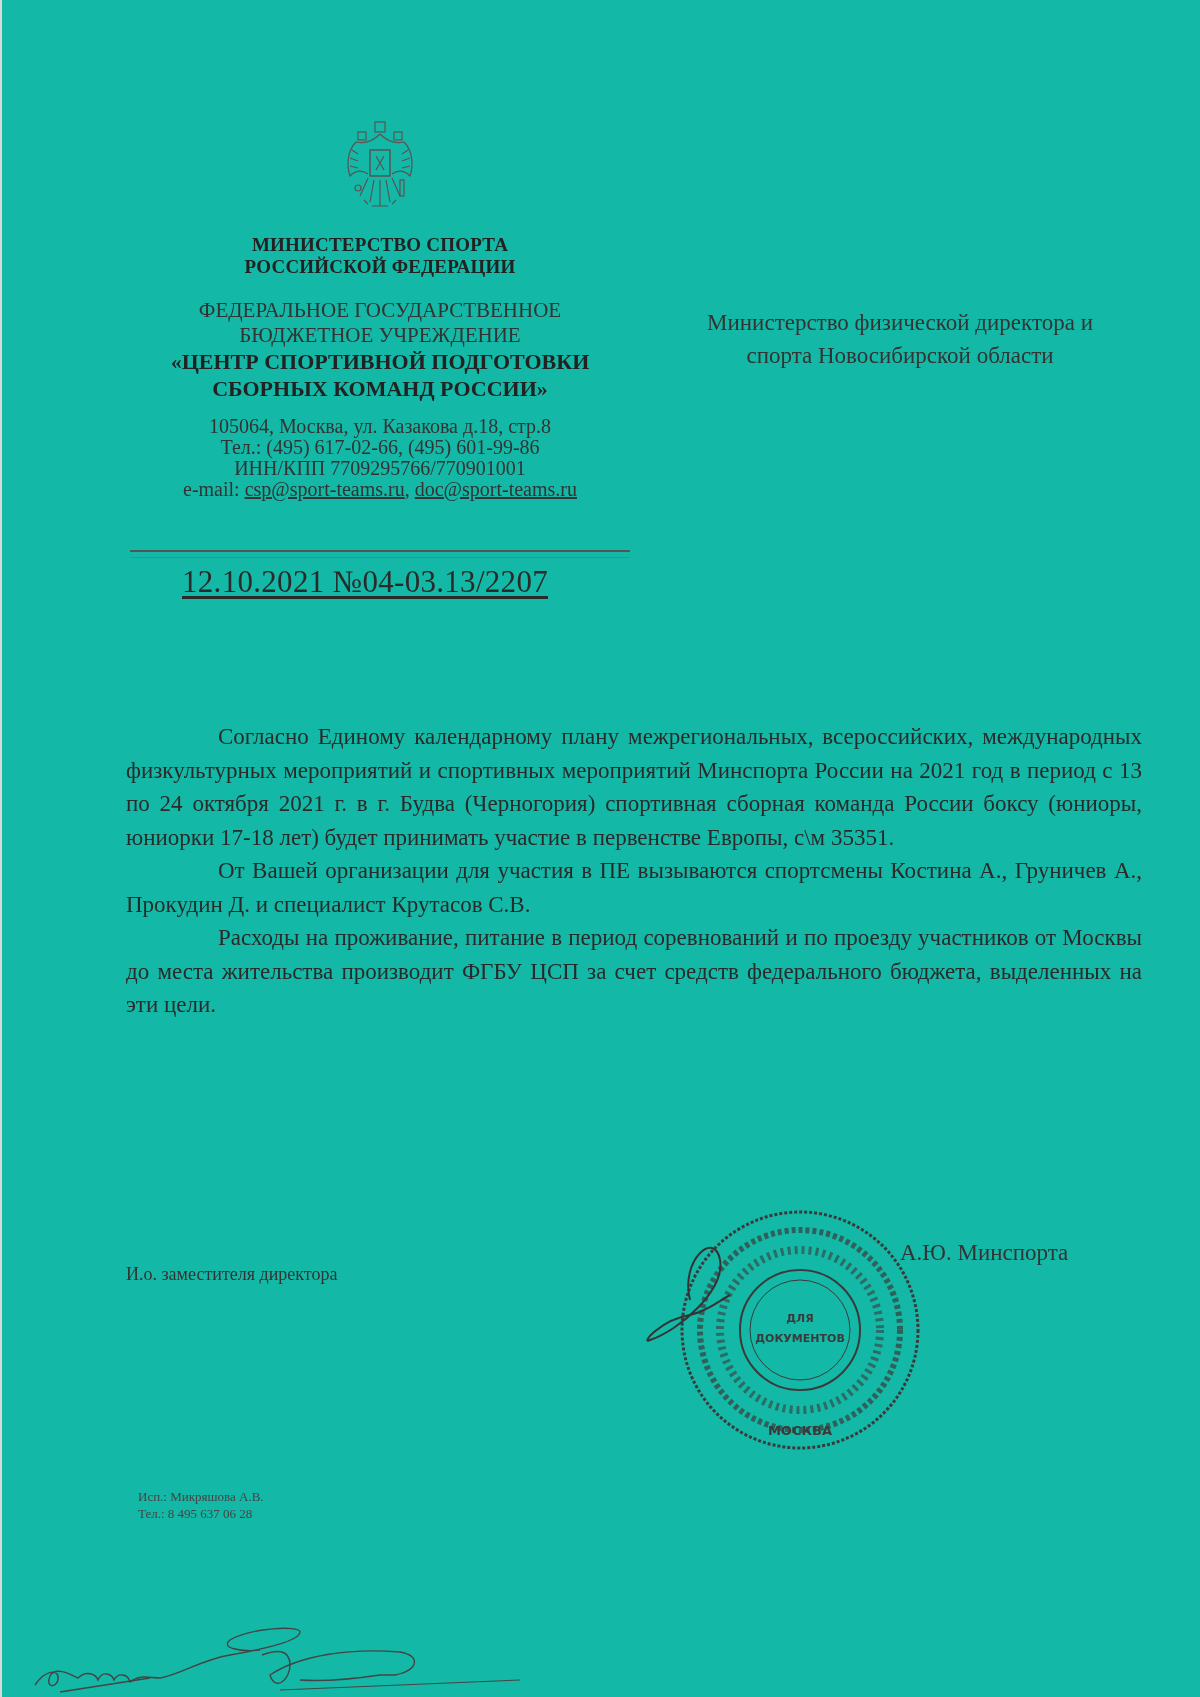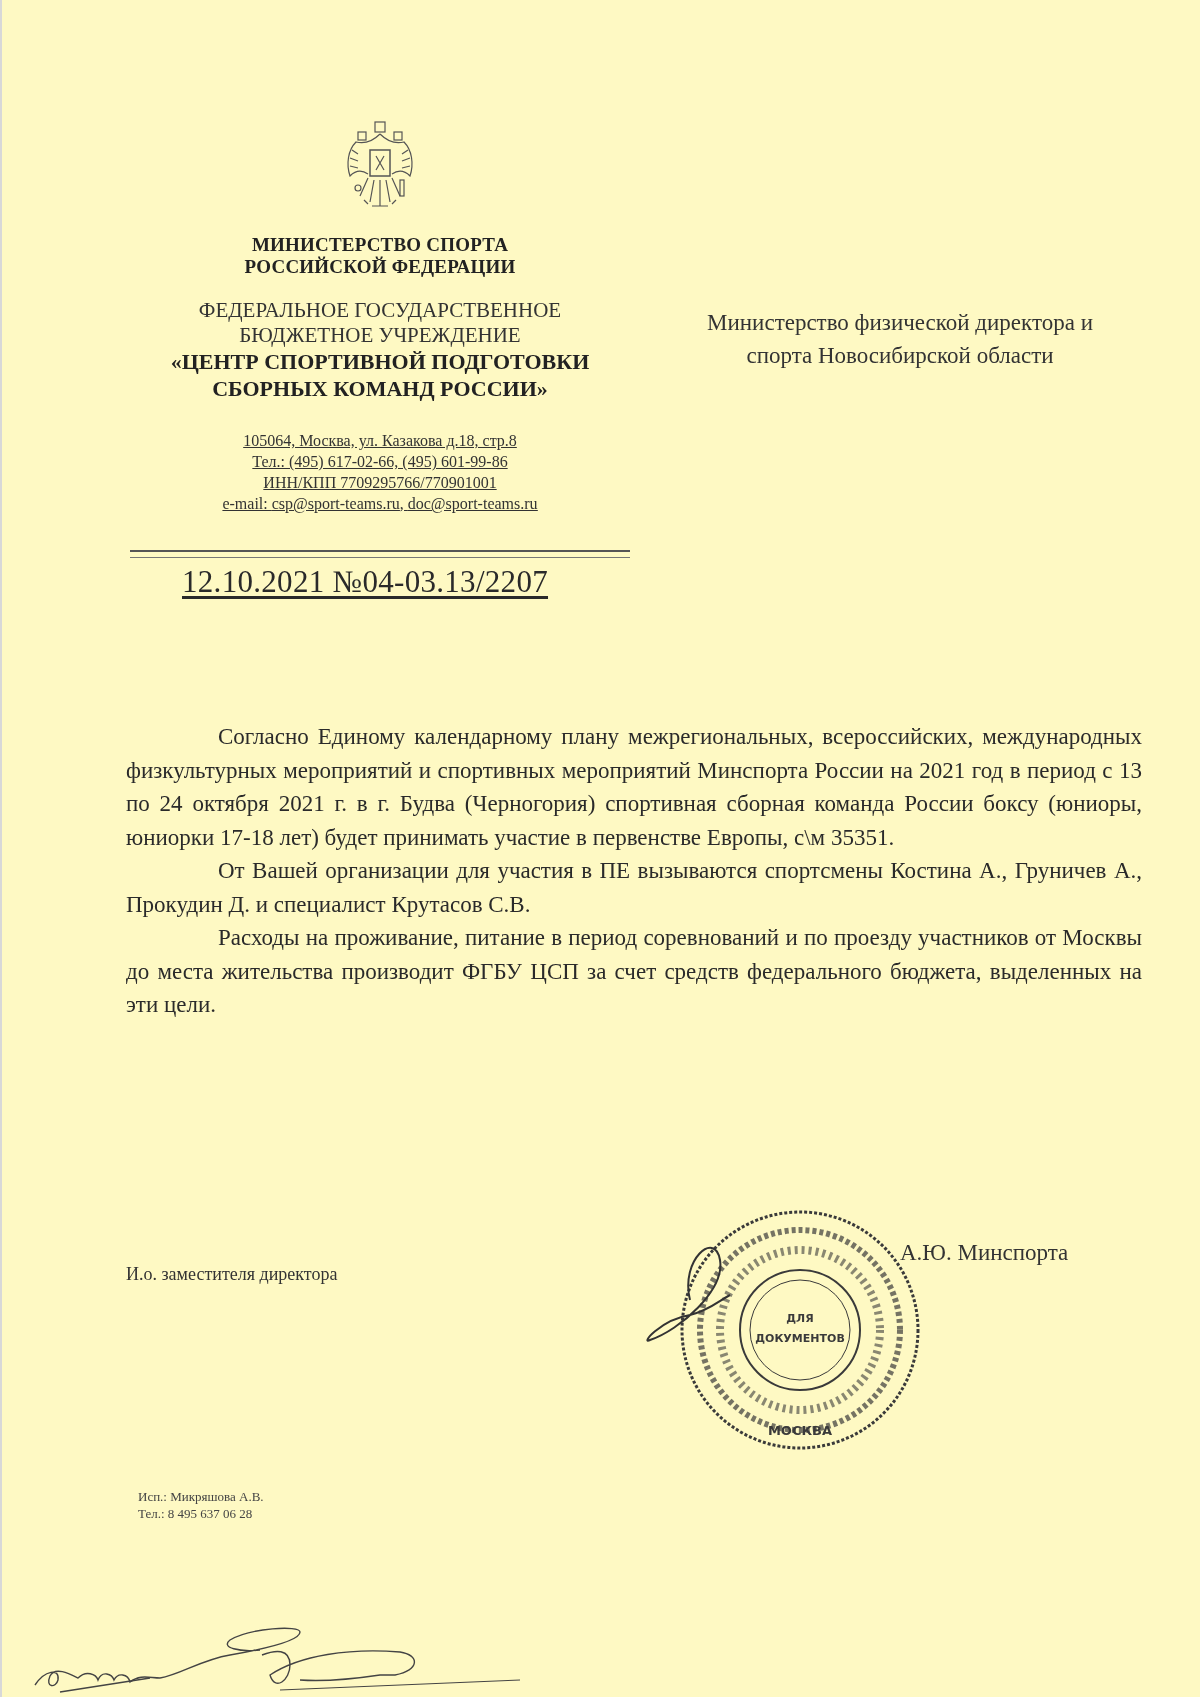--- a/index.html
+++ b/index.html
@@ -1,29 +1,29 @@
 <!DOCTYPE html>
 <html><head>
   <meta charset="utf-8">
   <style>
     html, body { margin: 0; padding: 0; background: #ffffff; }
     body {
       width: 1200px; height: 1697px; position: relative; overflow: hidden;
       font-family: "Liberation Serif", "DejaVu Serif", serif; color: #2a2a2a;
     }
-    .page { position: absolute; inset: 0; background: #fef9c3; }
+    .page { position: absolute; inset: 0; background: #14b8a6; }
     .edge-left { position: absolute; left: 0; top: 0; width: 2px; height: 100%; background: #d8d8d8; }
 
     
     .letterhead { position: absolute; left: 130px; top: 120px; width: 500px; text-align: center; }
     .emblem { display: block; margin: 0 auto; width: 76px; height: 96px; }
     .ministry { margin-top: 18px; font-weight: bold; font-size: 19px; line-height: 22px; color: #222; letter-spacing: 0.2px; }
     .fgbu { margin-top: 20px; font-size: 21px; line-height: 25px; color: #333; }
     .center-name { font-weight: bold; font-size: 22px; line-height: 27px; color: #222; }
-    .contacts { margin-top: 28px; font-size: 16px; line-height: 21px; color: #333; text-decoration: underline; }
+    .contacts { margin-top: 14px; font-size: 20px; line-height: 21px; color: #333; }
     .contacts .email-link { text-decoration: underline; color: #333; }
     .rule-double { position: absolute; left: 130px; top: 550px; width: 500px; height: 5px; border-top: 2px solid #555; border-bottom: 1px solid #777; }
     .ref-line { position: absolute; left: 182px; top: 564px; font-size: 31px; color: #2a2a2a; text-decoration: underline; text-underline-offset: 4px; letter-spacing: 0.3px; }
 
     
     .addressee { position: absolute; left: 650px; top: 306px; width: 500px; text-align: center; font-size: 23px; line-height: 33px; color: #333; }
 
     
     .body { position: absolute; left: 126px; top: 720px; width: 1016px; font-size: 23px; line-height: 33.5px; color: #2a2a2a; text-align: justify; }
     .body p { margin: 0; text-indent: 92px; }

